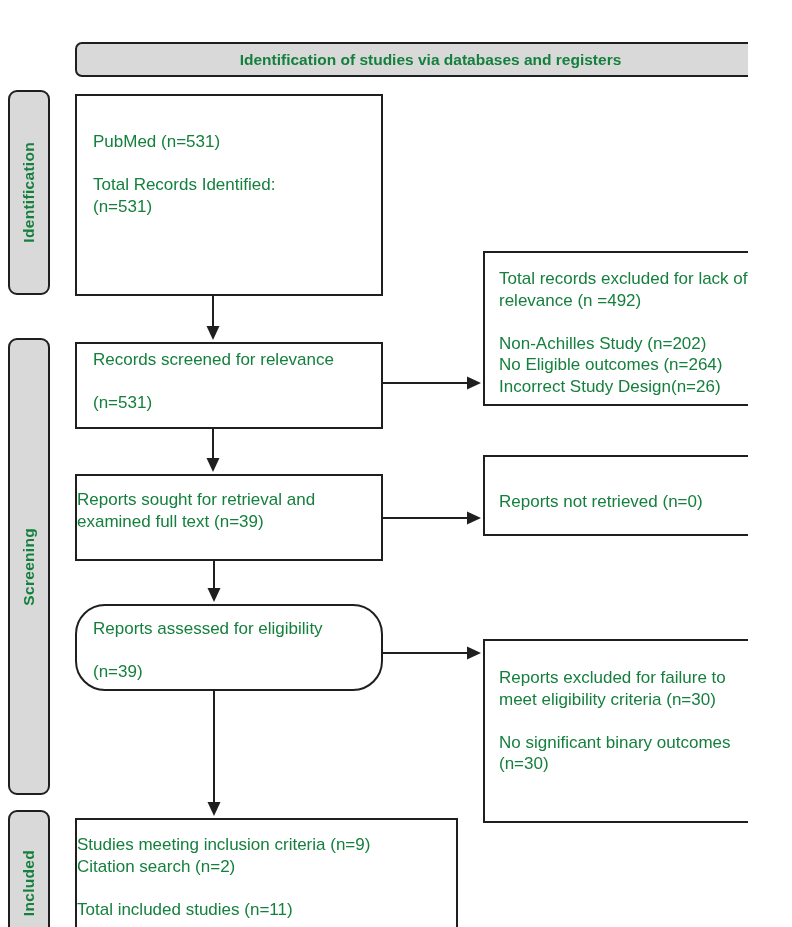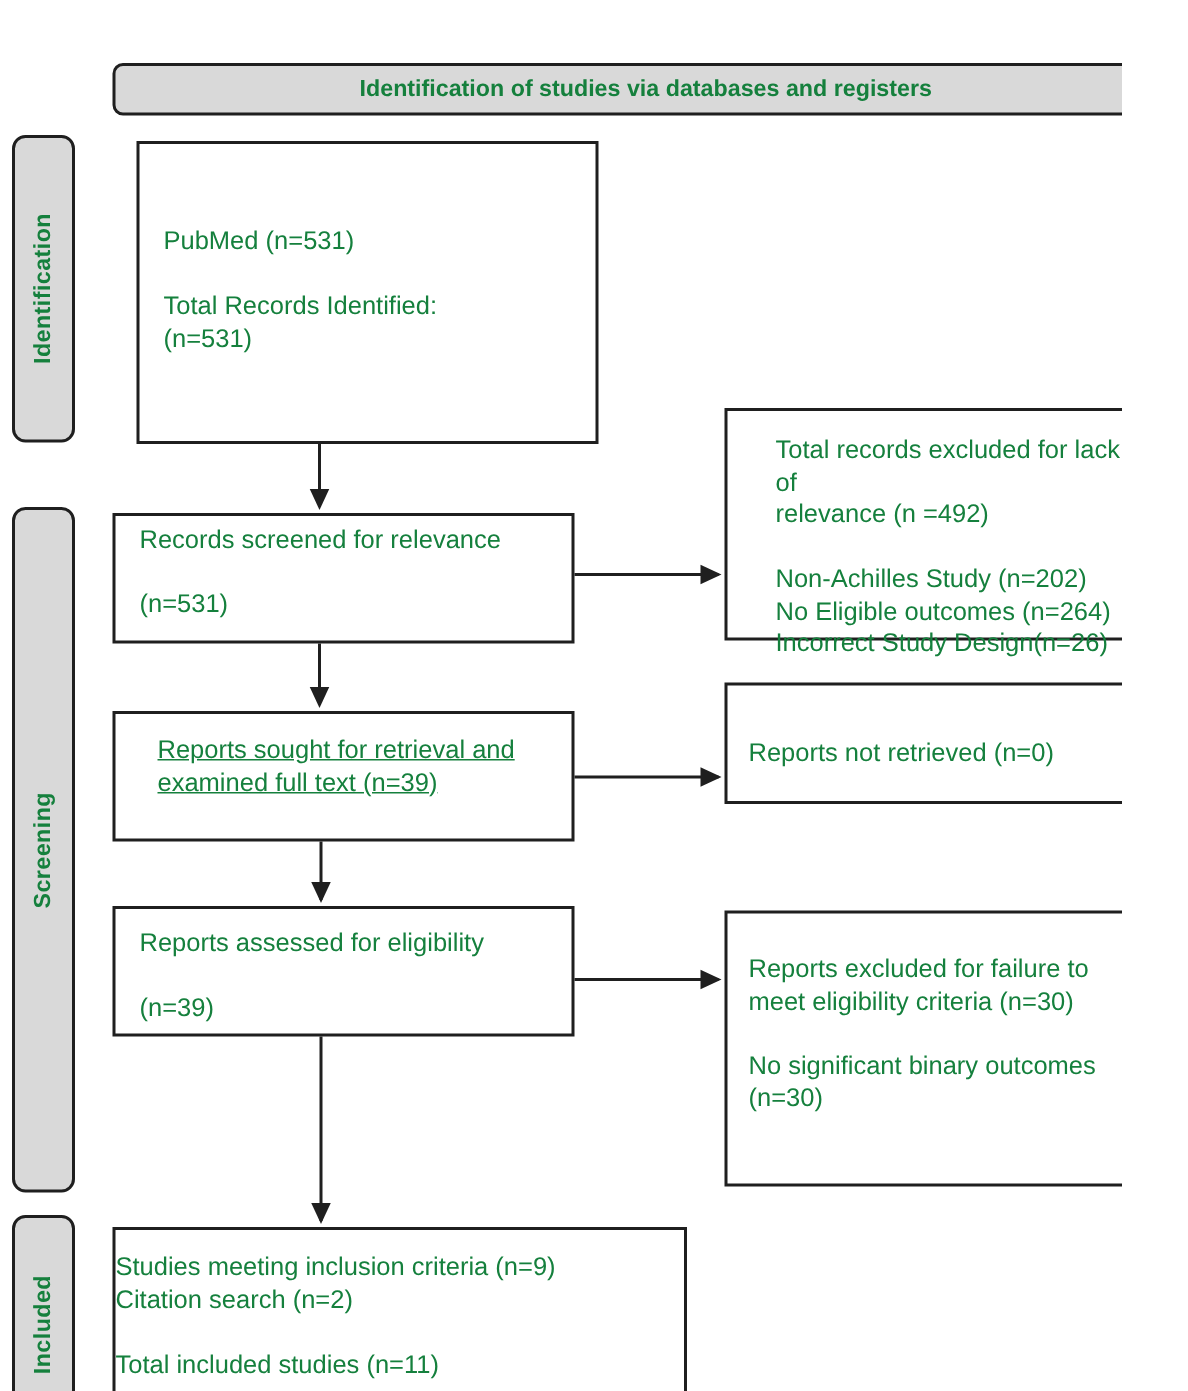--- a/index.html
+++ b/index.html
@@ -38,28 +38,28 @@
     white-space:nowrap;
   }
   
   .node{
     position:absolute;
     background:#ffffff;border:2px solid #1f1f1f;
     box-sizing:border-box;
     font-size:17px;line-height:21.5px;
   }
   .node-text{white-space:pre-line;}
-  .n-identified{left:91px;top:59px;width:308px;height:202px;padding:54px 16px;}
+  .n-identified{left:75px;top:59px;width:308px;height:202px;padding:35px 16px;}
   .n-screened {left:75px;top:307px;width:308px;height:87px;padding:5px 16px;}
-  .n-sought   {left:75px;top:439px;width:308px;height:87px;padding:13px 28px;text-decoration:underline;}
-  .n-assessed {left:75px;top:569px;width:308px;height:87px;padding:12px 16px;}
+  .n-sought   {left:75px;top:439px;width:308px;height:87px;padding:13px 0;}
+  .n-assessed {left:75px;top:569px;width:308px;height:87px;padding:12px 16px;border-radius:30px;}
   .n-included {left:75px;top:783px;width:383px;height:138px;padding:14px 0;}
-  .n-excl-rel {left:483px;top:237px;width:306px;height:155px;padding:15px 32px;}
+  .n-excl-rel {left:483px;top:216px;width:306px;height:155px;padding:15px 14px;}
   .n-not-retr {left:483px;top:420px;width:306px;height:81px;padding:34px 14px;}
-  .n-excl-elig{left:483px;top:572px;width:306px;height:184px;padding:26px 14px;}
+  .n-excl-elig{left:483px;top:604px;width:306px;height:184px;padding:26px 14px;}
   
   .arrows{position:absolute;left:0;top:0;width:792px;height:927px;pointer-events:none;}
   .arrows line{stroke:#1f1f1f;stroke-width:2;}
   .arrows .head{fill:#1f1f1f;}
   .bottom-rule{position:absolute;left:60px;top:924px;width:732px;height:2px;background:#c9c9c9;}
 </style>
 </head>
 <body>
 
 <div class="canvas">

